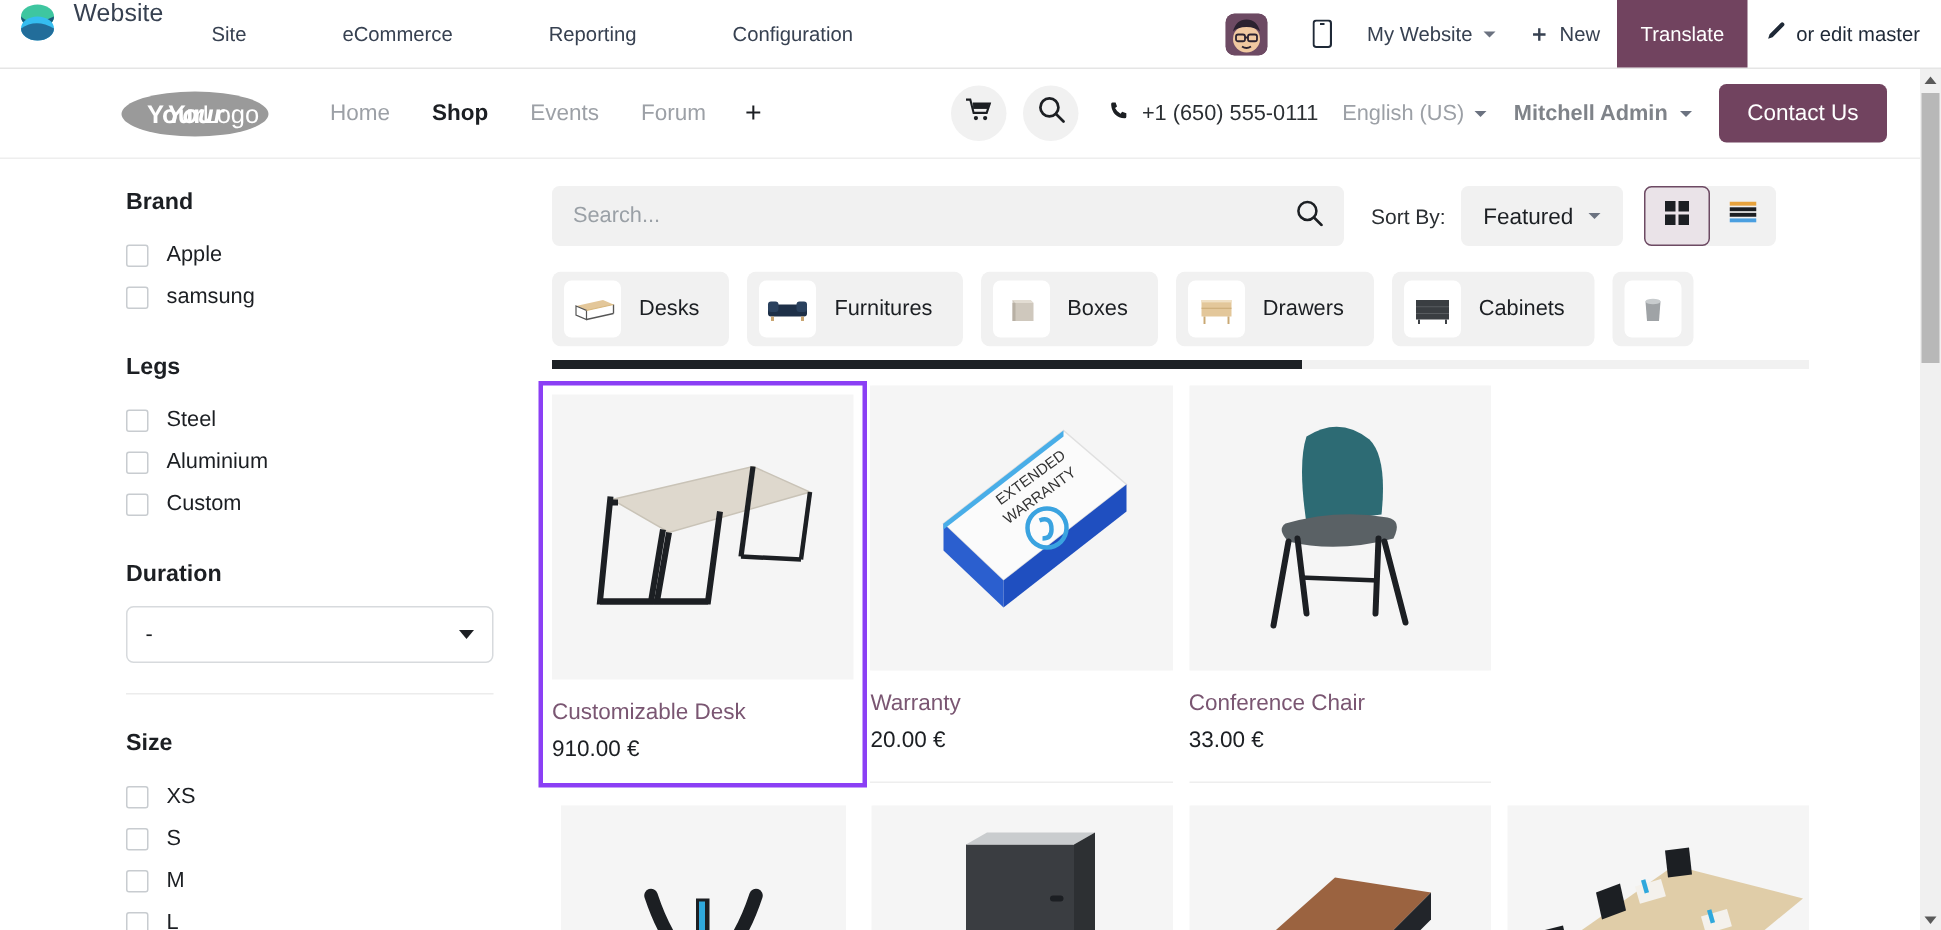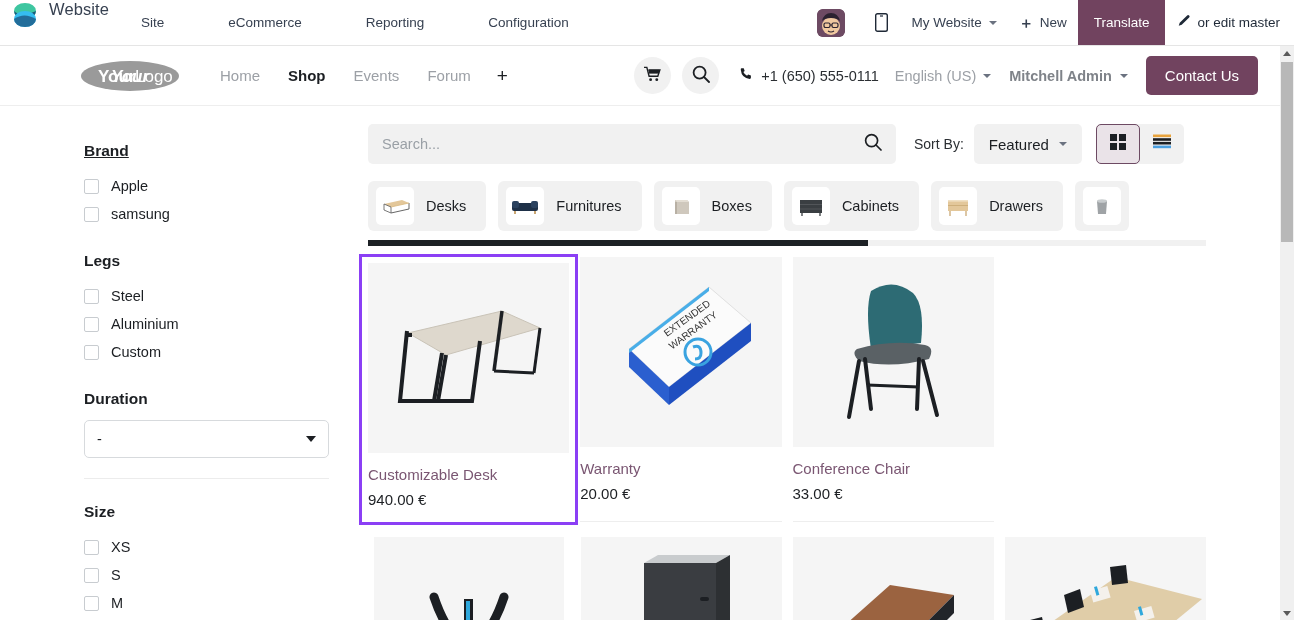--- a/index.html
+++ b/index.html
@@ -130,21 +130,21 @@
     width: 1280px; height: 514px;
     background: #ffffff; overflow: hidden;
   }
 
   
   .filters { position: absolute; left: 84px; top: 20px; width: 250px; }
   .filter-head {
     font-size: 15.5px; font-weight: 700; color: #1c1f23;
     margin-bottom: 12px; margin-top: 24px;
   }
-  .filter-head.first { margin-top: 16px; text-decoration: underline; }
+  .filter-head.first { margin-top: 0; }
   .filter-row {
     display: flex; align-items: center; gap: 12px;
     height: 28px; cursor: pointer;
   }
   .cbox {
     width: 15px; height: 15px; border: 1px solid #c8ccd0;
     border-radius: 2px; background: #fff; flex: none;
   }
   .filter-label { font-size: 14.5px; color: #1c1f23; }
   .duration-select {
@@ -550,41 +550,41 @@
             <polygon points="11,8 23,8 25,10 13,10" fill="#e3ddd3"></polygon>
             <rect x="11" y="10" width="2" height="12" fill="#b8b0a4"></rect>
           </svg>
         </span>
         <span class="cat-name">Boxes</span>
       </div>
       <div class="cat-chip">
         <span class="cat-thumb">
           <svg width="34" height="28" viewBox="0 0 34 28">
             <rect width="34" height="28" fill="#fff"></rect>
+            <rect x="7" y="8" width="20" height="11" fill="#e3c79a"></rect>
+            <rect x="7" y="8" width="20" height="1.6" fill="#f0e0c4"></rect>
+            <line x1="7" y1="13.5" x2="27" y2="13.5" stroke="#c9a873" stroke-width="0.8"></line>
+            <line x1="9" y1="19" x2="9" y2="24" stroke="#c9a873" stroke-width="1.3"></line>
+            <line x1="25" y1="19" x2="25" y2="24" stroke="#c9a873" stroke-width="1.3"></line>
+          </svg>
+        </span>
+        <span class="cat-name">Drawers</span>
+      </div>
+      <div class="cat-chip">
+        <span class="cat-thumb">
+          <svg width="34" height="28" viewBox="0 0 34 28">
+            <rect width="34" height="28" fill="#fff"></rect>
             <rect x="6" y="8" width="22" height="13" fill="#3a3e42"></rect>
             <line x1="6" y1="12.5" x2="28" y2="12.5" stroke="#585c60" stroke-width="0.8"></line>
             <line x1="6" y1="17" x2="28" y2="17" stroke="#585c60" stroke-width="0.8"></line>
             <line x1="8" y1="21" x2="8" y2="24" stroke="#3a3e42" stroke-width="1.3"></line>
             <line x1="26" y1="21" x2="26" y2="24" stroke="#3a3e42" stroke-width="1.3"></line>
           </svg>
         </span>
         <span class="cat-name">Cabinets</span>
-      </div>
-      <div class="cat-chip">
-        <span class="cat-thumb">
-          <svg width="34" height="28" viewBox="0 0 34 28">
-            <rect width="34" height="28" fill="#fff"></rect>
-            <rect x="7" y="8" width="20" height="11" fill="#e3c79a"></rect>
-            <rect x="7" y="8" width="20" height="1.6" fill="#f0e0c4"></rect>
-            <line x1="7" y1="13.5" x2="27" y2="13.5" stroke="#c9a873" stroke-width="0.8"></line>
-            <line x1="9" y1="19" x2="9" y2="24" stroke="#c9a873" stroke-width="1.3"></line>
-            <line x1="25" y1="19" x2="25" y2="24" stroke="#c9a873" stroke-width="1.3"></line>
-          </svg>
-        </span>
-        <span class="cat-name">Drawers</span>
       </div>
       <div class="cat-chip icon-only">
         <span class="cat-thumb">
           <svg width="34" height="28" viewBox="0 0 34 28">
             <rect width="34" height="28" fill="#fff"></rect>
             <path d="M12 9 L22 9 L21 22 L13 22 Z" fill="#9fa3a6"></path>
             <ellipse cx="17" cy="9" rx="5" ry="1.8" fill="#c8ccce"></ellipse>
           </svg>
         </span>
       </div>
@@ -604,21 +604,21 @@
             <polygon points="34,60 38,60 38,64 34,64" fill="#1c1f23"></polygon>
             <path d="M33 58 L26 128 L60 128 L68 80" fill="none" stroke="#1c1f23" stroke-width="4"></path>
             <path d="M72 82 L64 128 L98 128 L106 68" fill="none" stroke="#1c1f23" stroke-width="4"></path>
             <line x1="26" y1="128" x2="98" y2="128" stroke="#1c1f23" stroke-width="4"></line>
             <path d="M128 38 L120 98" stroke="#1c1f23" stroke-width="3.5"></path>
             <path d="M166 55 L160 100" stroke="#1c1f23" stroke-width="3"></path>
             <line x1="120" y1="98" x2="160" y2="100" stroke="#1c1f23" stroke-width="3"></line>
           </svg>
         </div>
         <div class="card-title">Customizable Desk</div>
-        <div class="card-price">940.00 €</div>
+        <div class="card-price">910.00 €</div>
       </div>
 
       <div class="card">
         <div class="card-img">
           <svg width="200" height="190" viewBox="0 0 200 190">
             <rect width="200" height="190" fill="#f5f5f5"></rect>
             <polygon points="48,92 128,30 170,66 88,130" fill="#fbfbfb" stroke="#e0e0e0" stroke-width="1"></polygon>
             <polygon points="48,92 88,130 88,148 48,110" fill="#2b5fcf"></polygon>
             <polygon points="88,130 170,66 170,84 88,148" fill="#1f4fc0"></polygon>
             <polygon points="48,92 128,30 128,34 48,96" fill="#49aee8"></polygon>

